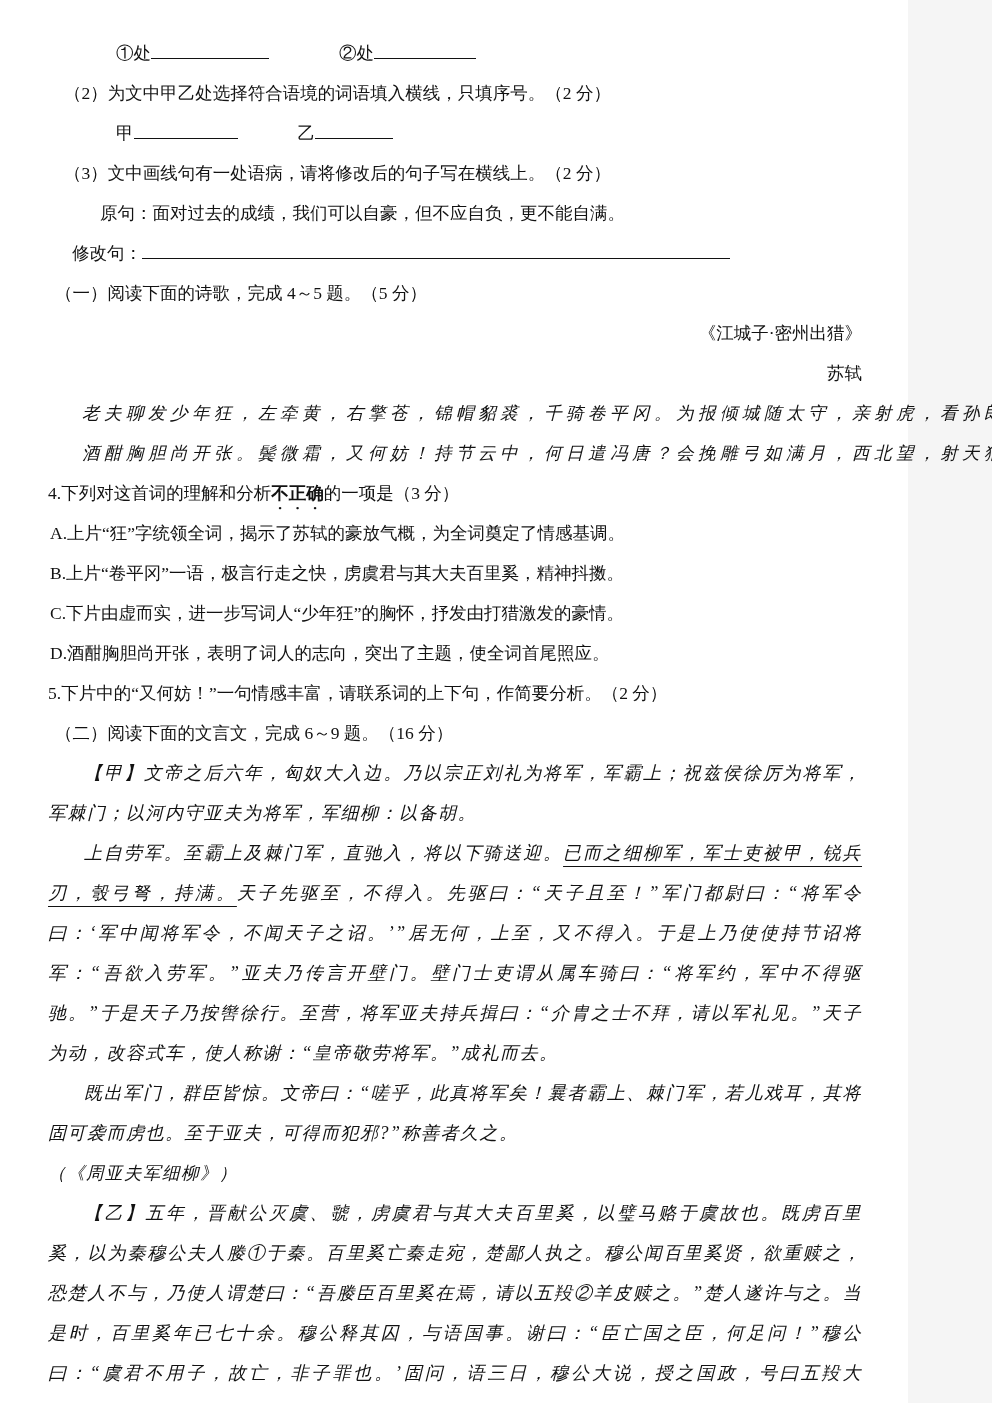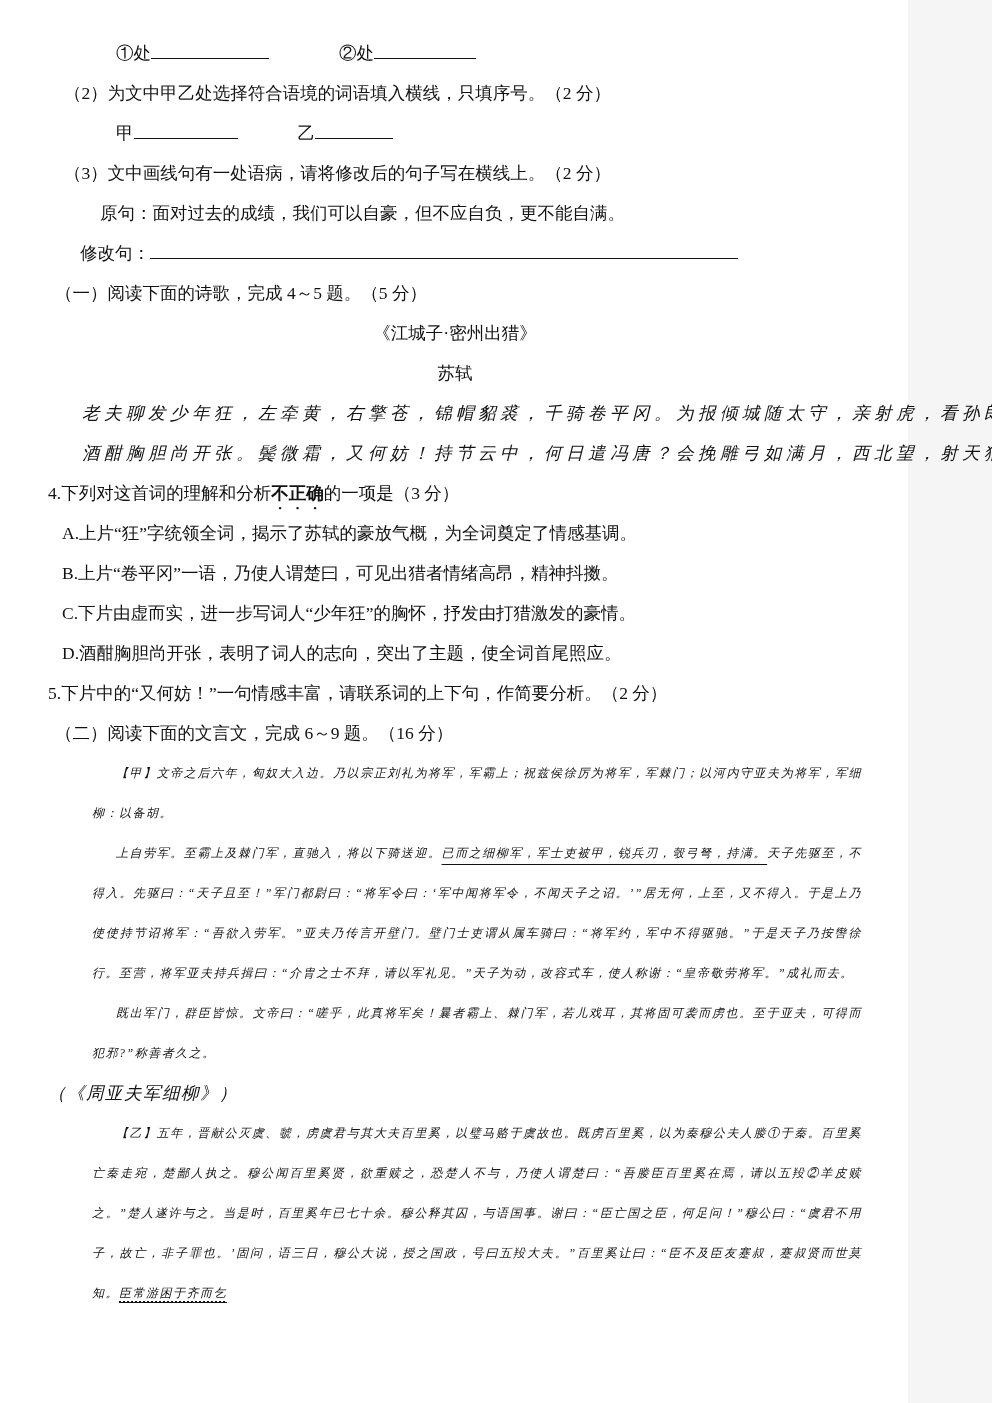--- a/index.html
+++ b/index.html
@@ -16,40 +16,39 @@
     padding: 33px 46px 0 48px;
   }
   .ln {
     line-height: 40px;
     min-height: 40px;
     font-size: 17.5px;
     white-space: nowrap;
   }
   .para {
     line-height: 40px;
-    font-size: 12px;
+    font-size: 18px;
     text-align: justify;
-    margin-left: 44px;
   }
   .indent { text-indent: 2em; }
   .kai { font-style: italic; letter-spacing: 1.5px; }
   .poem-line { font-style: italic; letter-spacing: 4.5px; text-indent: 34px; }
-  .center { text-align: center; white-space: normal; }
+  .center { text-align: right; white-space: normal; }
   .right { padding-right: 112px; }
   .bold-title {
     font-family: "Liberation Sans", "DejaVu Sans", sans-serif;
     font-weight: 700;
     font-size: 18.5px;
     letter-spacing: 1px;
   }
   .ind-a { margin-left: 68px; }
   .ind-b { margin-left: 16px; }
   .ind-c { margin-left: 52px; }
-  .ind-d { margin-left: 32px; }
-  .ind-e { margin-left: 14px; }
+  .ind-d { margin-left: 24px; }
+  .ind-e { margin-left: 2px; }
   .ind-f { margin-left: 7px; }
   .blank {
     display: inline-block;
     border-bottom: 1.4px solid #121212;
     height: 20px;
     vertical-align: baseline;
   }
   .b1 { width: 118px; }
   .b2 { width: 102px; }
   .b-jia { width: 104px; }
@@ -107,21 +106,21 @@
   <div class="ln center">苏轼</div>
 
   <div class="ln poem-line">老夫聊发少年狂，左牵黄，右擎苍，锦帽貂裘，千骑卷平冈。为报倾城随太守，亲射虎，看孙郎。</div>
   <div class="ln poem-line">酒酣胸胆尚开张。鬓微霜，又何妨！持节云中，何日遣冯唐？会挽雕弓如满月，西北望，射天狼。</div>
 
   <div class="ln">
     <span>4.下列对这首词的理解和分析</span><span class="em-dots">不正确</span><span>的一项是（3 分）</span>
   </div>
 
   <div class="ln ind-e">A.上片“狂”字统领全词，揭示了苏轼的豪放气概，为全词奠定了情感基调。</div>
-  <div class="ln ind-e">B.上片“卷平冈”一语，乃使人谓楚曰，可见出猎者情绪高昂，精神抖擞。</div>
+  <div class="ln ind-e">B.上片“卷平冈”一语，极言行走之快，虏虞君与其大夫百里奚，精神抖擞。</div>
   <div class="ln ind-e">C.下片由虚而实，进一步写词人“少年狂”的胸怀，抒发由打猎激发的豪情。</div>
   <div class="ln ind-e">D.酒酣胸胆尚开张，表明了词人的志向，突出了主题，使全词首尾照应。</div>
 
   <div class="ln">5.下片中的“又何妨！”一句情感丰富，请联系词的上下句，作简要分析。（2 分）</div>
 
   <div class="ln ind-f">（二）阅读下面的文言文，完成 6～9 题。（16 分）</div>
 
   <div class="para kai indent">【甲】文帝之后六年，匈奴大入边。乃以宗正刘礼为将军，军霸上；祝兹侯徐厉为将军，军棘门；以河内守亚夫为将军，军细柳：以备胡。</div>
 
   <div class="para kai indent">

